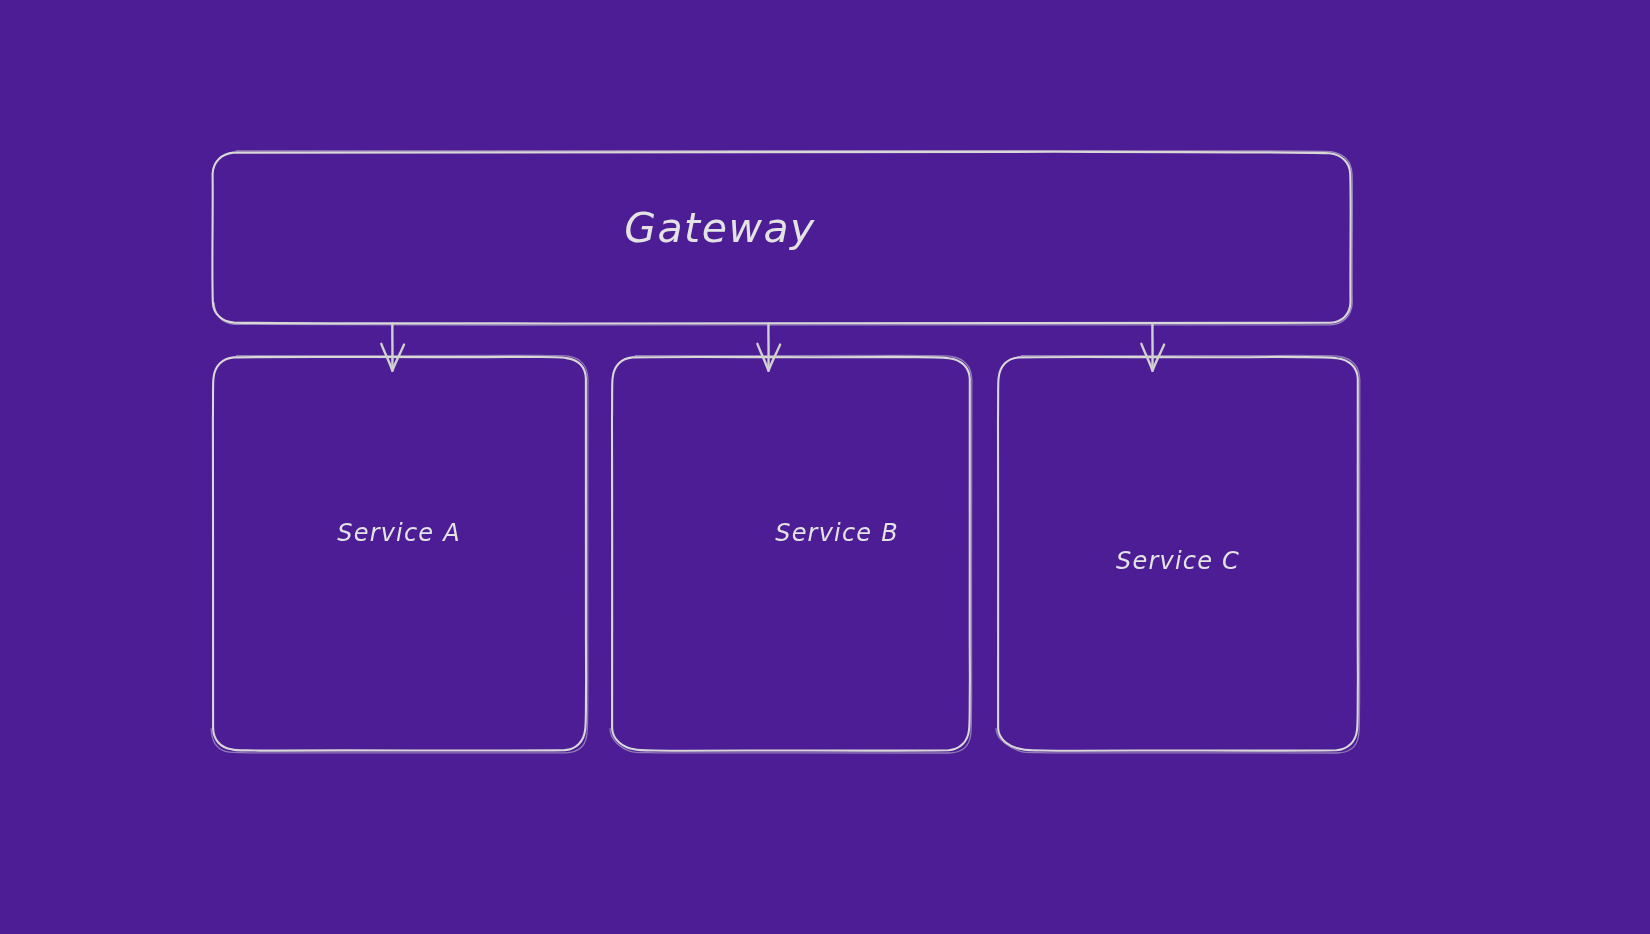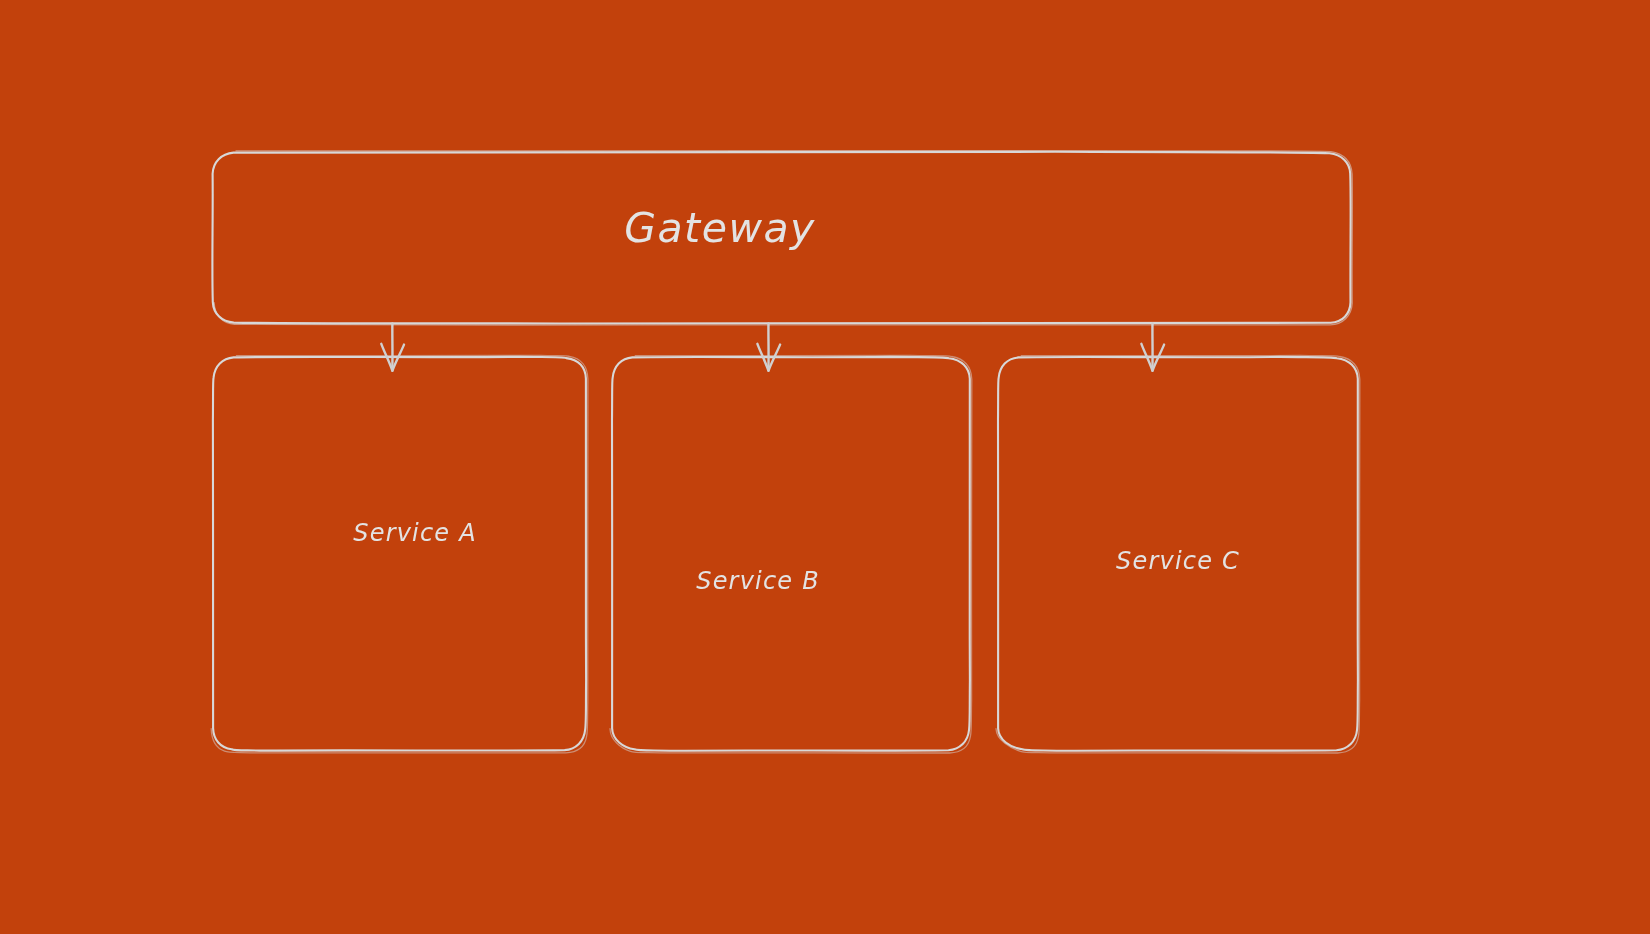--- a/index.html
+++ b/index.html
@@ -10,21 +10,21 @@
   body {
     width: 1650px;
     height: 934px;
     overflow: hidden;
     font-family: "DejaVu Sans", sans-serif;
   }
   #canvas {
     position: relative;
     width: 1650px;
     height: 934px;
-    background: #c2410c;
+    background: #4c1d95;
   }
   #sketch-layer {
     position: absolute;
     top: 0;
     left: 0;
     width: 1650px;
     height: 934px;
   }
   .node-label {
     position: absolute;
@@ -176,23 +176,23 @@
     <g>
       <path fill="none" stroke="#d0d0d0" stroke-width="2.4" stroke-linecap="round" d="M1152.5 323.5 C 1152.2 335, 1152.9 352, 1152.4 370.4"></path>
       <path fill="none" stroke="#d0d0d0" stroke-width="2.4" stroke-linecap="round" stroke-linejoin="round" d="M1141.4 343.8 C 1144.3 351.6, 1149.5 362.1, 1152.5 370.8
            M1164.1 344.6 C 1160.9 352.2, 1155.5 362.6, 1152.5 370.8"></path>
     </g>
 
   </svg>
 
   <div class="node-label label-gateway" style="left:720px; top:228px;">Gateway</div>
 
-  <div class="node-label label-service" style="left:399px; top:533px;margin-left:16px;">Service A</div>
+  <div class="node-label label-service" style="left:399px; top:533px;">Service A</div>
 
-  <div class="node-label label-service" style="left:758px; top:533px;margin-top:48px;">Service B</div>
+  <div class="node-label label-service" style="left:837px; top:533px;">Service B</div>
 
   <div class="node-label label-service" style="left:1178px; top:561px;">Service C</div>
 
   <div class="hit-region" style="left:213px; top:152px; width:1137px; height:171px;"></div>
   <div class="hit-region" style="left:213px; top:357px; width:372px; height:393px;"></div>
   <div class="hit-region" style="left:612px; top:357px; width:358px; height:393px;"></div>
   <div class="hit-region" style="left:998px; top:357px; width:360px; height:393px;"></div>
 
 </div>
 

